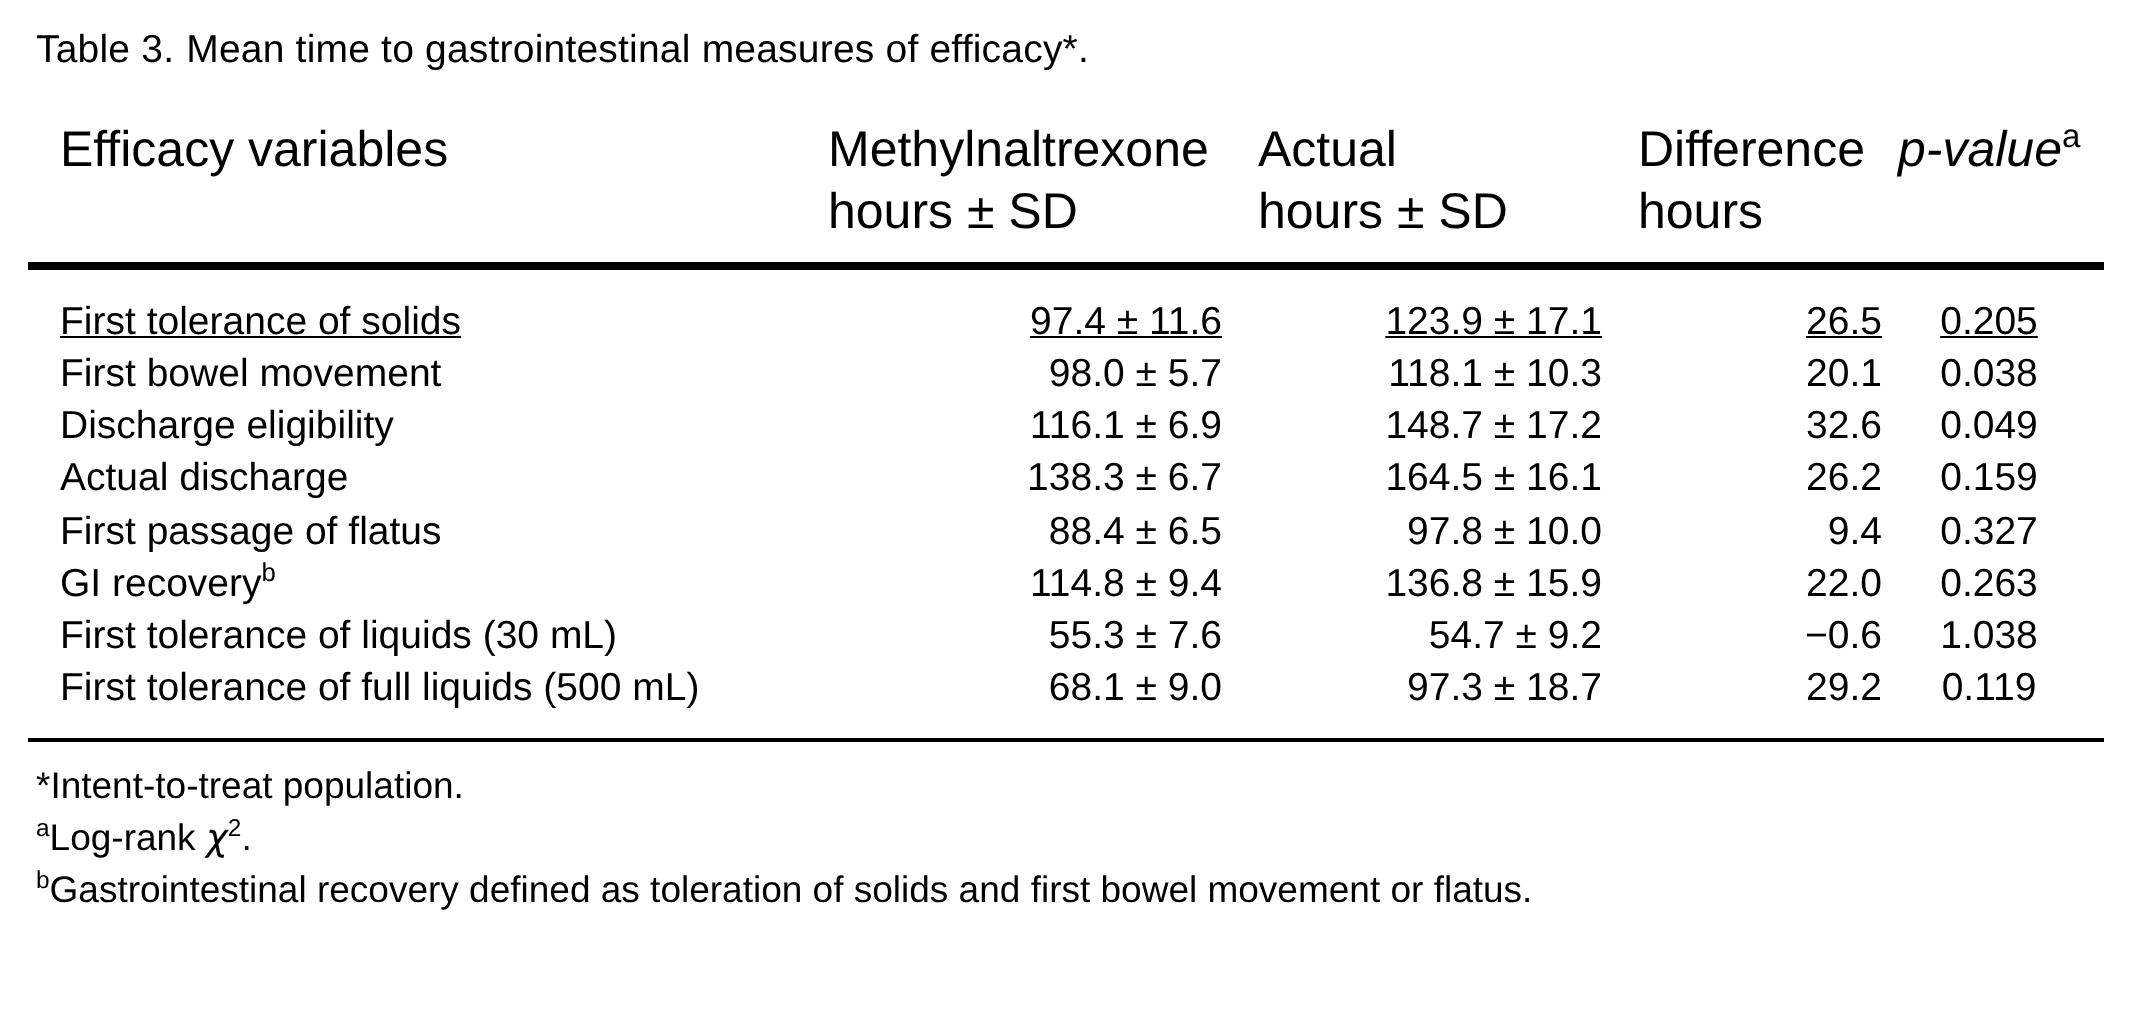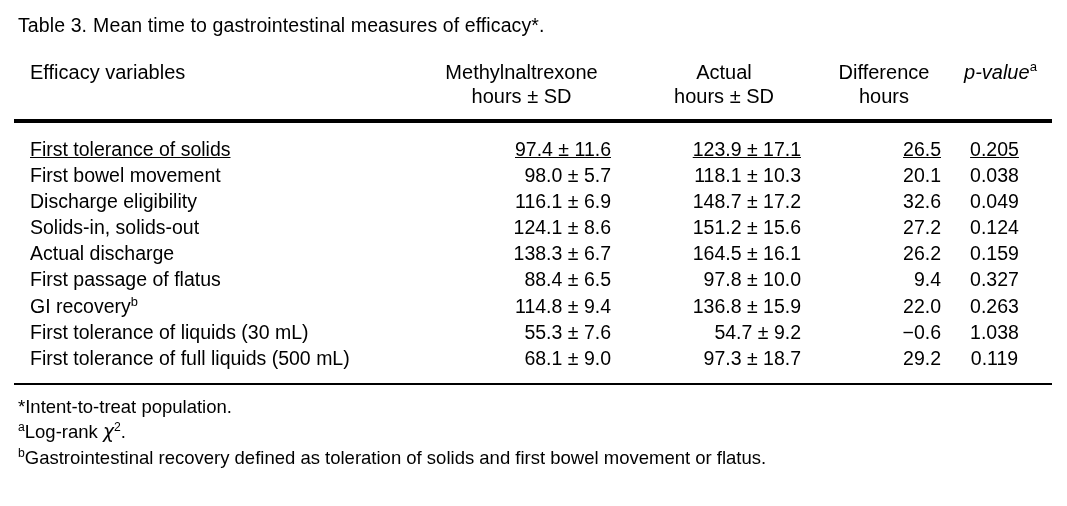--- a/index.html
+++ b/index.html
@@ -58,30 +58,30 @@
   .rule-bot td {
     border-top: 2.5px solid #000;
     padding: 0;
     height: 0;
     line-height: 0;
     font-size: 0;
   }
 
   thead th {
     font-weight: normal;
-    font-size: 20px;
+    font-size: 25px;
     vertical-align: top;
     padding: 9px 0 10px 0;
     line-height: 1.22;
   }
   thead th.h0 {
     text-align: left;
     padding-left: 16px;
   }
-  thead th.ctr { text-align: center; }
+  thead th.ctr { text-align: left; }
   .sub { display: block; }
   sup { font-size: 0.66em; vertical-align: super; line-height: 0; }
   .ital { font-style: italic; }
 
   tbody.body td {
     font-size: 19.5px;
     line-height: 1.34;
     padding: 0;
     white-space: nowrap;
   }
@@ -178,27 +178,20 @@
         <td class="v4">0.038</td>
       </tr>
       <tr>
         <td class="v0">Discharge eligibility</td>
         <td class="v1">116.1 ± 6.9</td>
         <td class="v2">148.7 ± 17.2</td>
         <td class="v3">32.6</td>
         <td class="v4">0.049</td>
       </tr>
       <tr>
-        <td class="v0">Solids-in, solids-out</td>
-        <td class="v1">124.1 ± 8.6</td>
-        <td class="v2">151.2 ± 15.6</td>
-        <td class="v3">27.2</td>
-        <td class="v4">0.124</td>
-      </tr>
-      <tr>
         <td class="v0">Actual discharge</td>
         <td class="v1">138.3 ± 6.7</td>
         <td class="v2">164.5 ± 16.1</td>
         <td class="v3">26.2</td>
         <td class="v4">0.159</td>
       </tr>
       <tr>
         <td class="v0">First passage of flatus</td>
         <td class="v1">88.4 ± 6.5</td>
         <td class="v2">97.8 ± 10.0</td>

